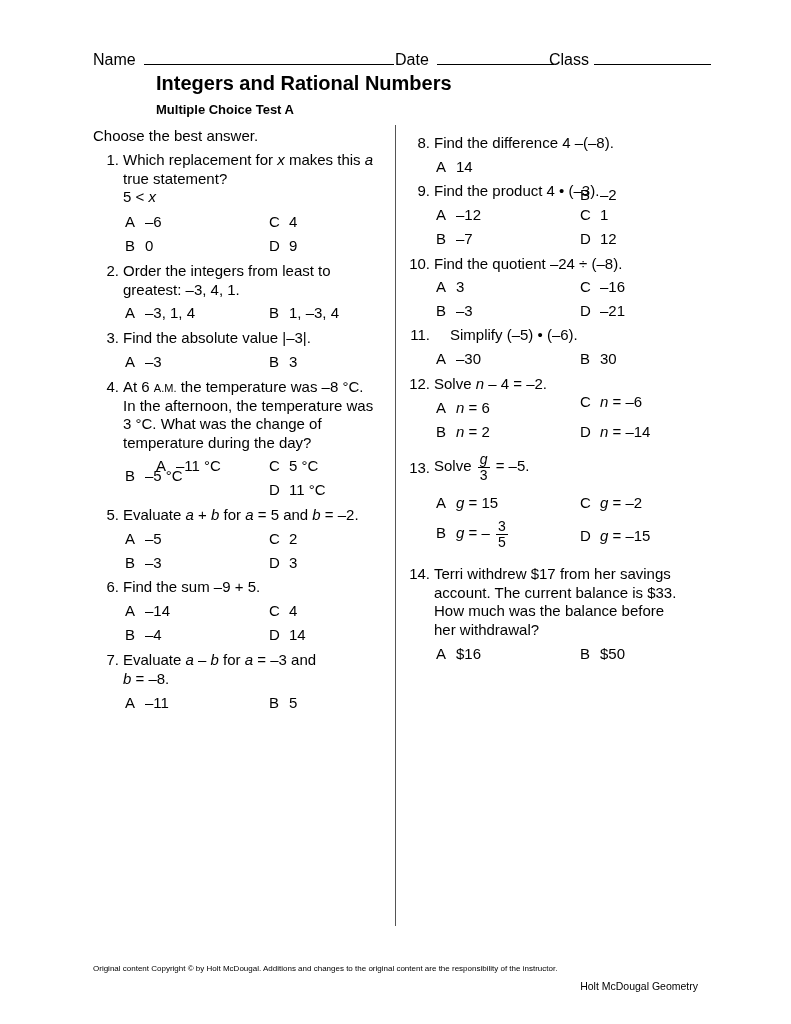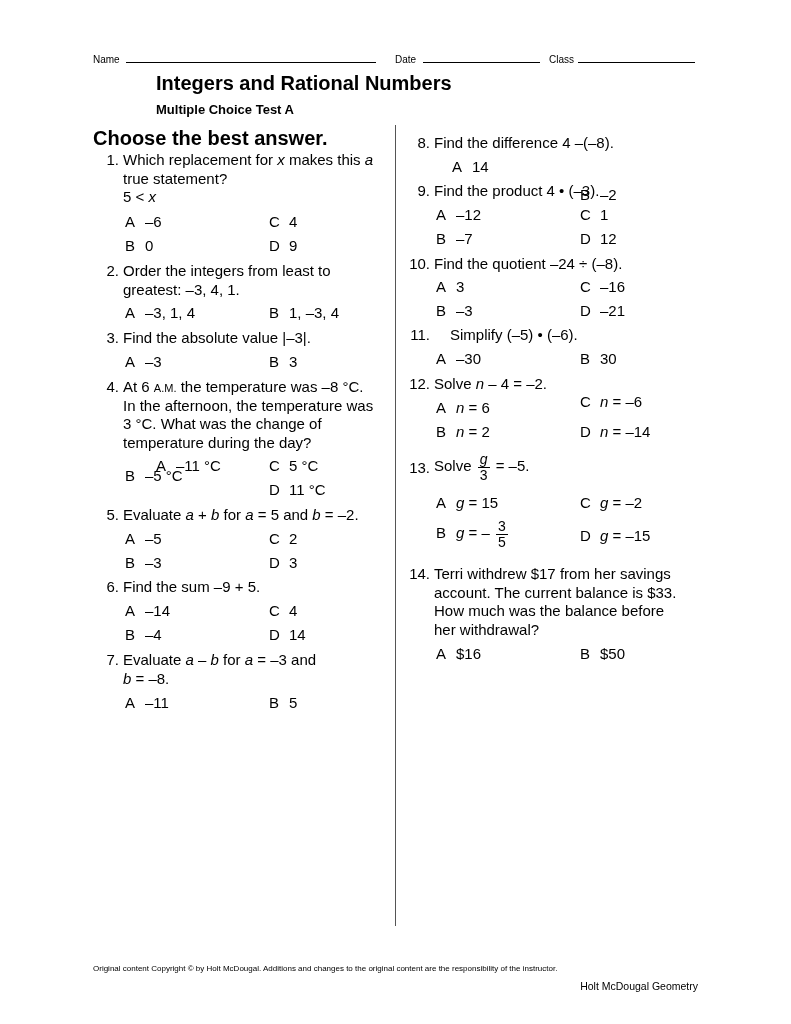--- a/index.html
+++ b/index.html
@@ -1,22 +1,22 @@
 <!DOCTYPE html>
 <html><head>
 <meta charset="utf-8">
 <style>
   html, body { margin: 0; padding: 0; background: #ffffff; }
   body { width: 791px; height: 1024px; position: relative; overflow: hidden;
          font-family: "Liberation Sans", sans-serif; color: #000; }
-  .header-line { position: absolute; top: 51px; font-size: 10px; }
+  .header-line { position: absolute; top: 51px; font-size: 16px; }
   .blank { display: inline-block; border-bottom: 1px solid #000; height: 11px; vertical-align: baseline; }
   .title { position: absolute; left: 156px; top: 72px; font-size: 20px; font-weight: bold; }
   .subtitle { position: absolute; left: 156px; top: 102px; font-size: 13px; font-weight: bold; }
-  .instructions { position: absolute; left: 93px; top: 127px; font-size: 20px; font-weight: bold; }
+  .instructions { position: absolute; left: 93px; top: 127px; font-size: 15px; font-weight: normal; }
   .divider { position: absolute; left: 395px; top: 125px; width: 1px; height: 801px; background: #555; }
   .q { position: absolute; font-size: 15px; line-height: 18.5px; }
   .qnum { position: absolute; text-align: right; width: 26px; }
   .qtext { position: absolute; left: 30px; white-space: nowrap; }
   .opt { position: absolute; font-size: 15px; white-space: nowrap; }
   .opt .letter { display: inline-block; width: 20px; }
   i { font-style: italic; }
   .frac { display: inline-block; vertical-align: middle; text-align: center; font-size: 14px; line-height: 15px; margin: 0 2px; }
   .frac .num { display: block; border-bottom: 1px solid #000; padding: 0 2px; }
   .frac .den { display: block; padding: 0 2px; }
@@ -99,21 +99,21 @@
       <span class="qnum">7.</span>
       <div class="qtext" style="top: 0px;">Evaluate <i>a</i> – <i>b</i> for <i>a</i> = –3 and</div>
       <div class="qtext" style="top: 18.5px;"><i>b</i> = –8.</div>
     </div>
     <div class="opt" style="left: 125px; top: 694px;"><span class="letter">A</span><span>–11</span></div>
     <div class="opt" style="left: 269px; top: 694px;"><span class="letter">B</span><span>5</span></div>
     <div class="q" style="left: 404px; top: 134px;">
       <span class="qnum">8.</span>
       <div class="qtext" style="top: 0px;">Find the difference 4 –(–8).</div>
     </div>
-    <div class="opt" style="left: 436px; top: 158px; margin-left: 16px;"><span class="letter">A</span><span>14</span></div>
+    <div class="opt" style="left: 436px; top: 158px;"><span class="letter">A</span><span>14</span></div>
     <div class="opt" style="left: 580px; top: 158px; margin-top: 28px;"><span class="letter">B</span><span>–2</span></div>
     <div class="q" style="left: 404px; top: 182px;">
       <span class="qnum">9.</span>
       <div class="qtext" style="top: 0px;">Find the product 4 • (–3).</div>
     </div>
     <div class="opt" style="left: 436px; top: 206px;"><span class="letter">A</span><span>–12</span></div>
     <div class="opt" style="left: 580px; top: 206px;"><span class="letter">C</span><span>1</span></div>
     <div class="opt" style="left: 436px; top: 230px;"><span class="letter">B</span><span>–7</span></div>
     <div class="opt" style="left: 580px; top: 230px;"><span class="letter">D</span><span>12</span></div>
     <div class="q" style="left: 404px; top: 255px;">

